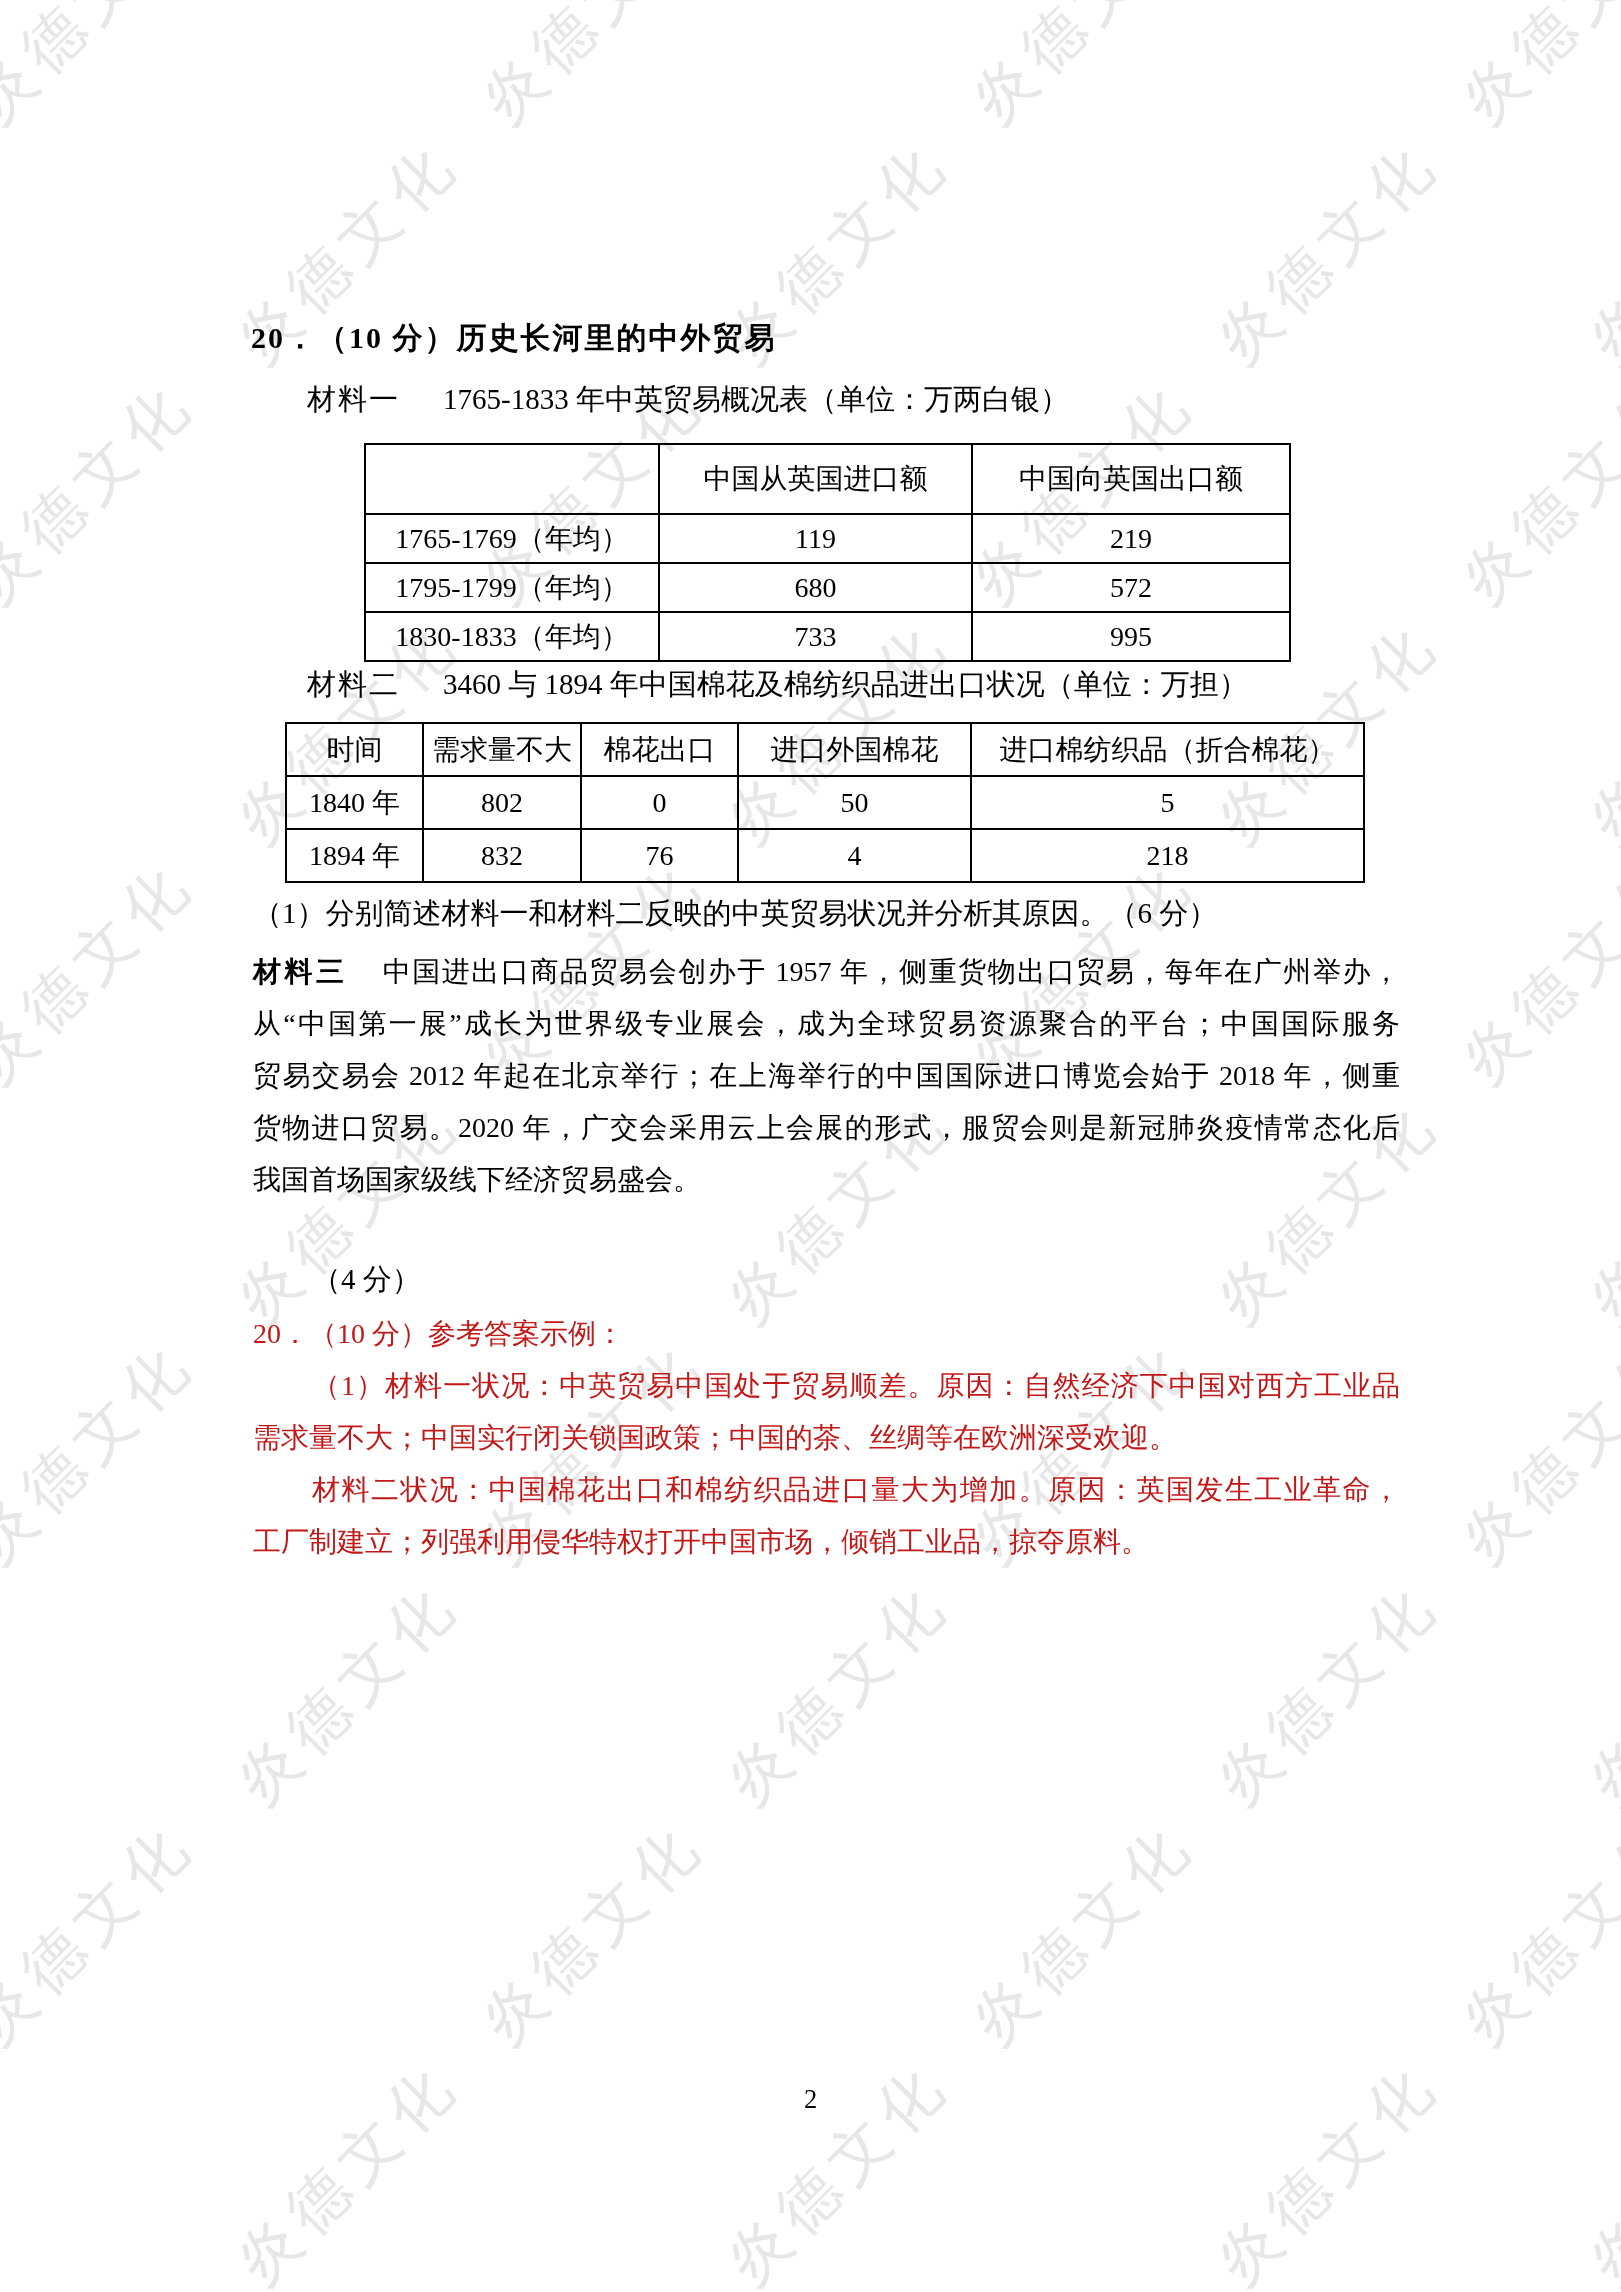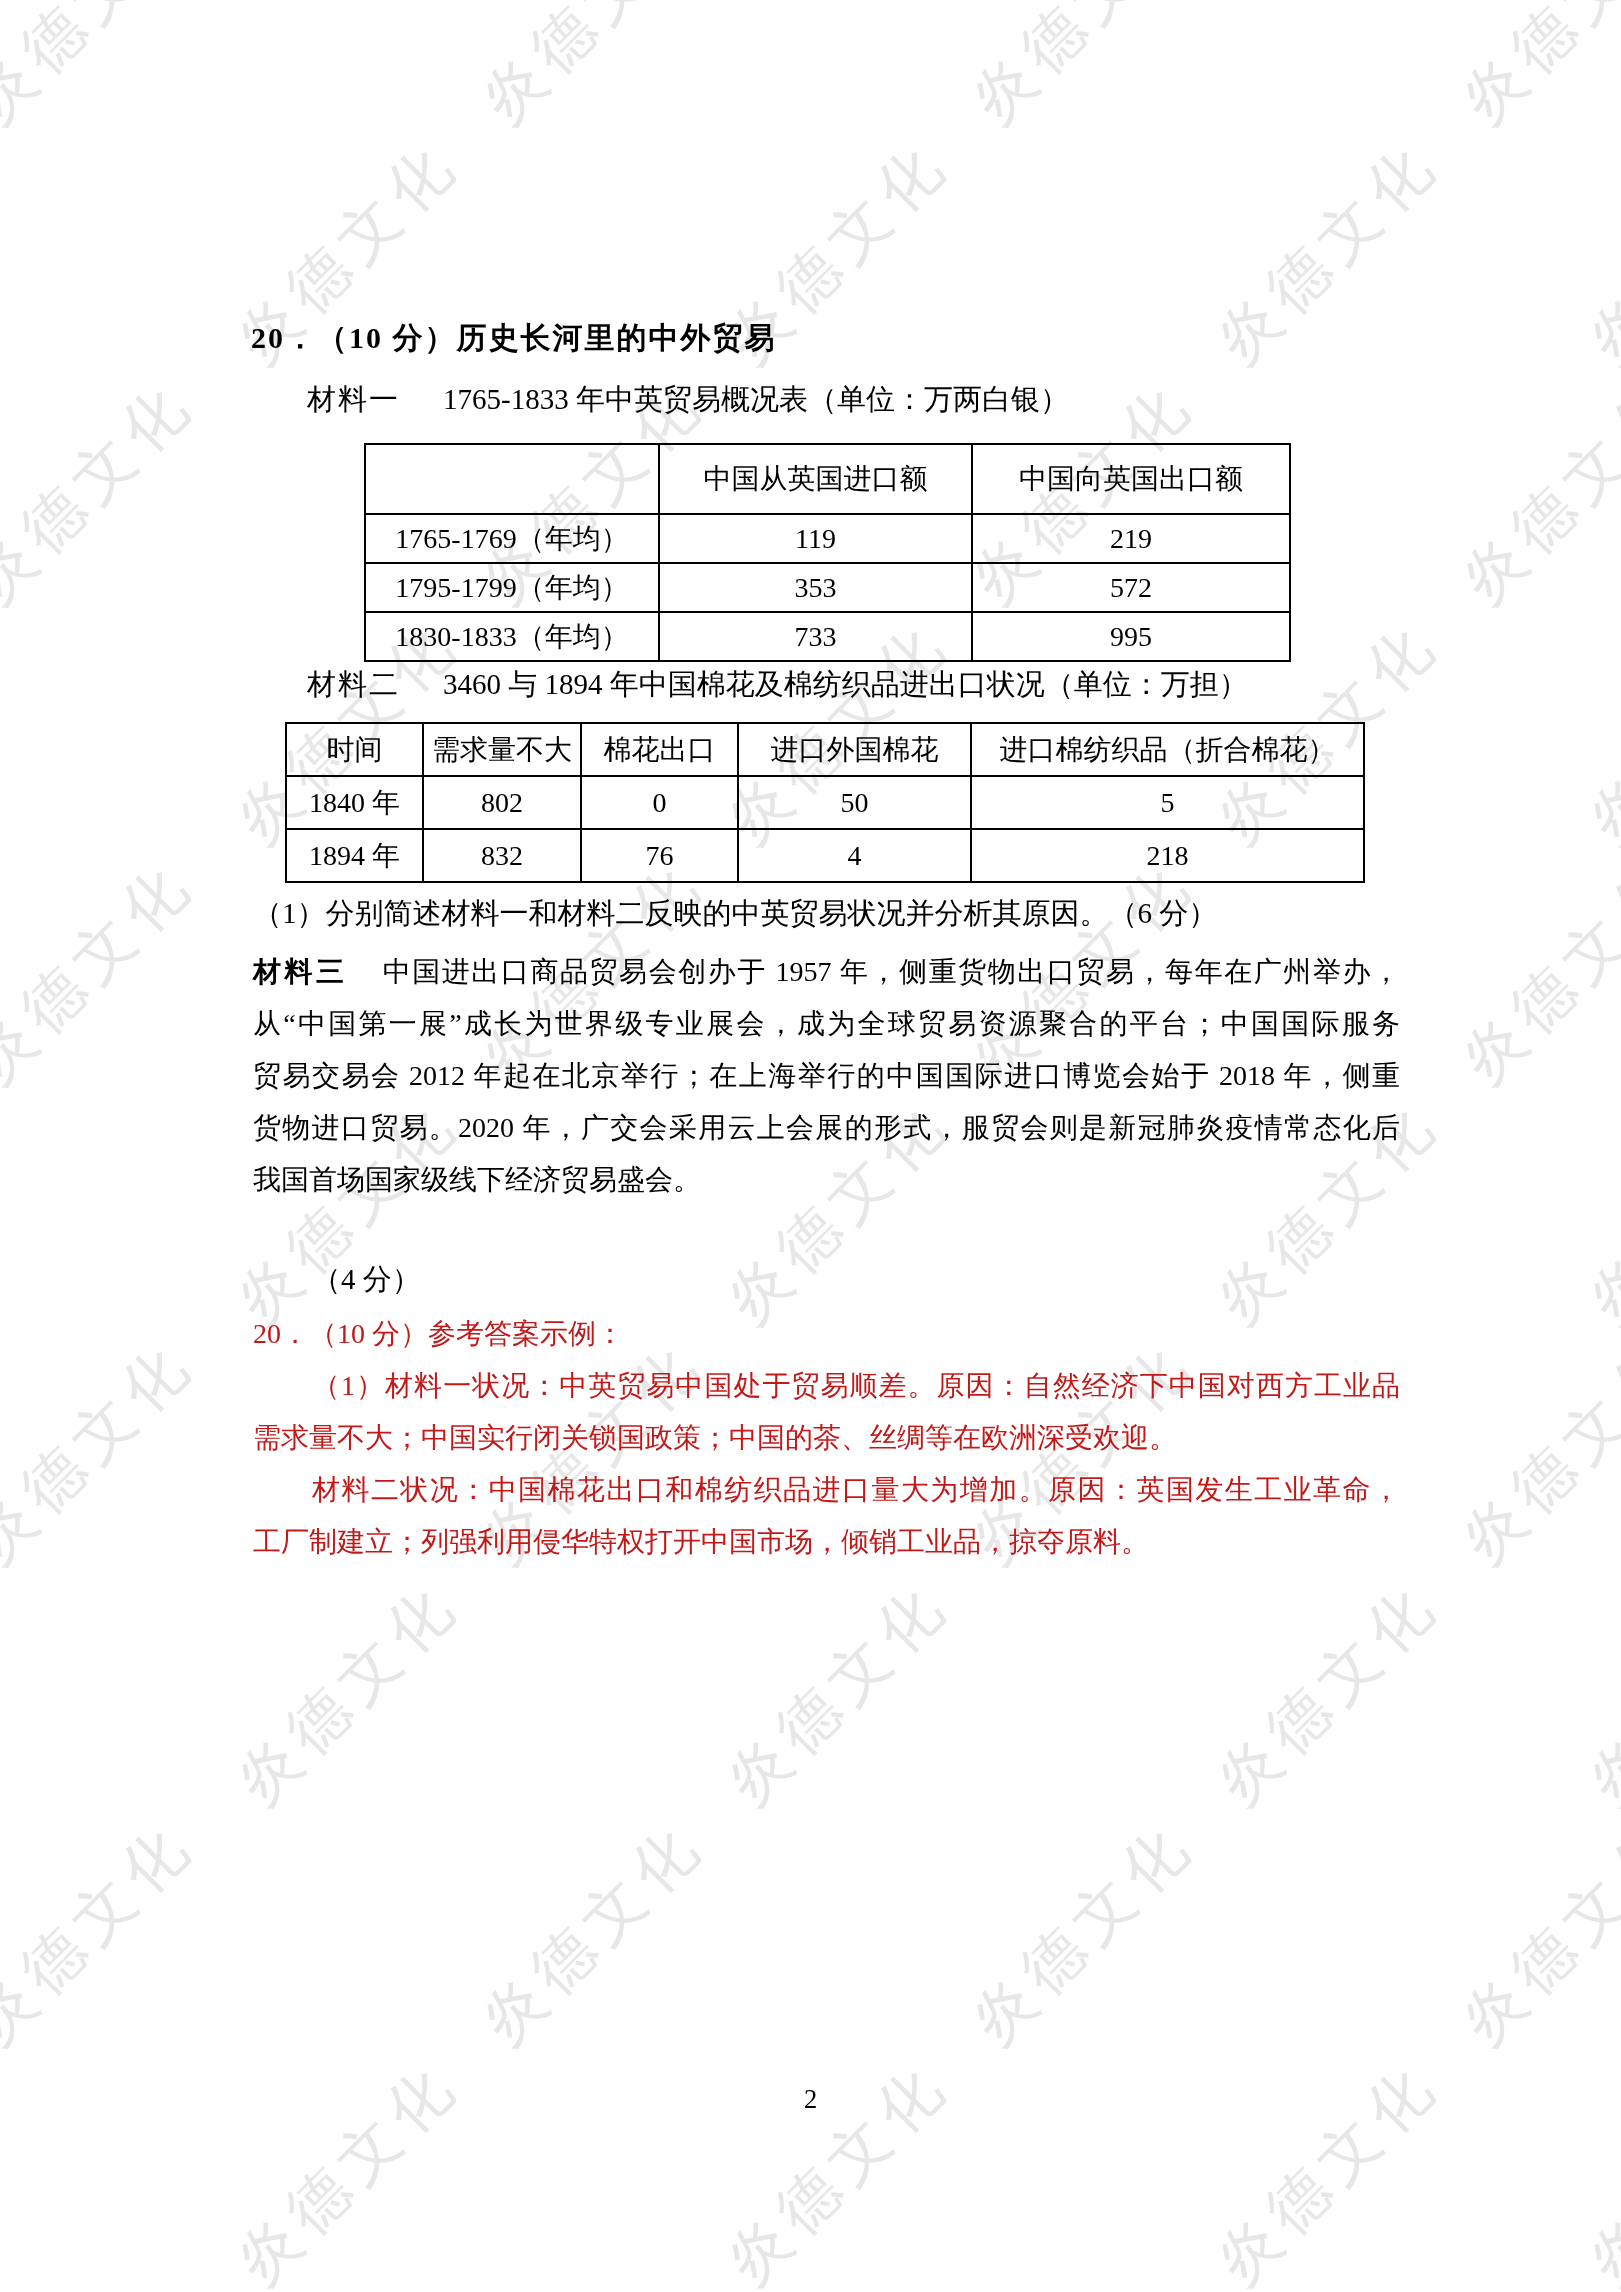--- a/index.html
+++ b/index.html
@@ -120,21 +120,21 @@
         <td>中国从英国进口额</td>
         <td>中国向英国出口额</td>
       </tr>
       <tr class="row">
         <td>1765-1769（年均）</td>
         <td>119</td>
         <td>219</td>
       </tr>
       <tr class="row">
         <td>1795-1799（年均）</td>
-        <td>353</td>
+        <td>680</td>
         <td>572</td>
       </tr>
       <tr class="row">
         <td>1830-1833（年均）</td>
         <td>733</td>
         <td>995</td>
       </tr>
     </tbody>
       </table>
 

